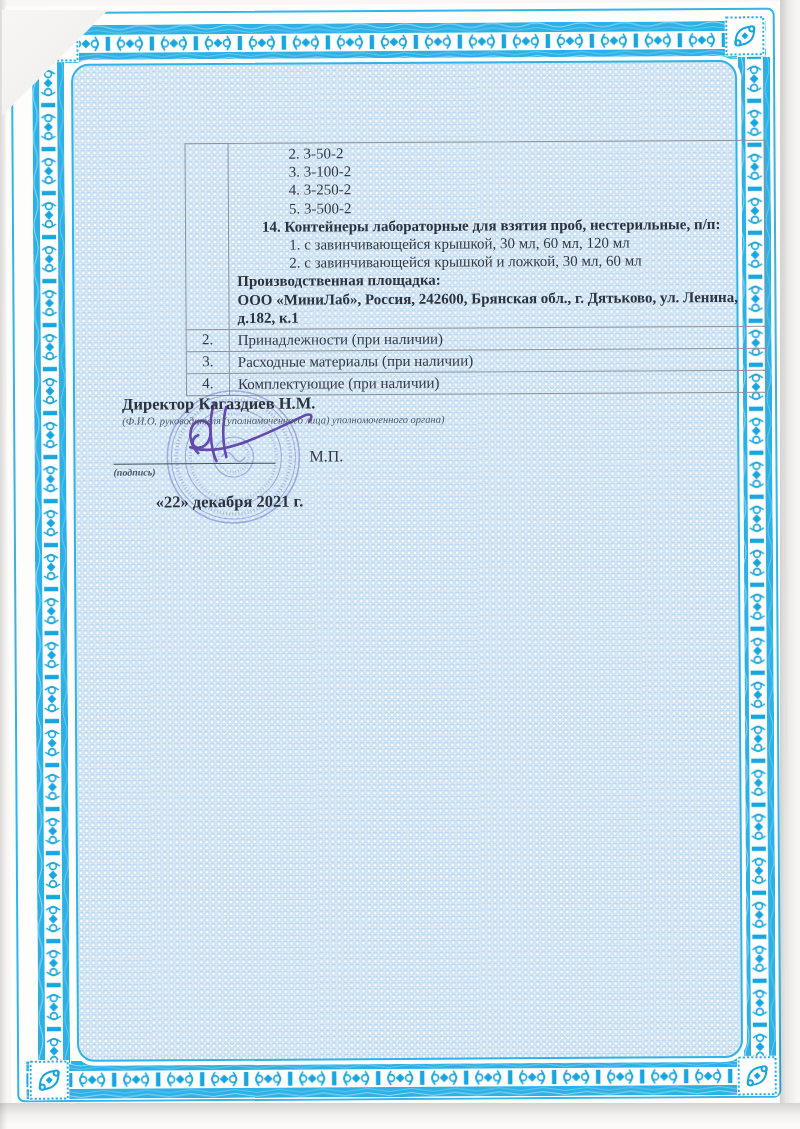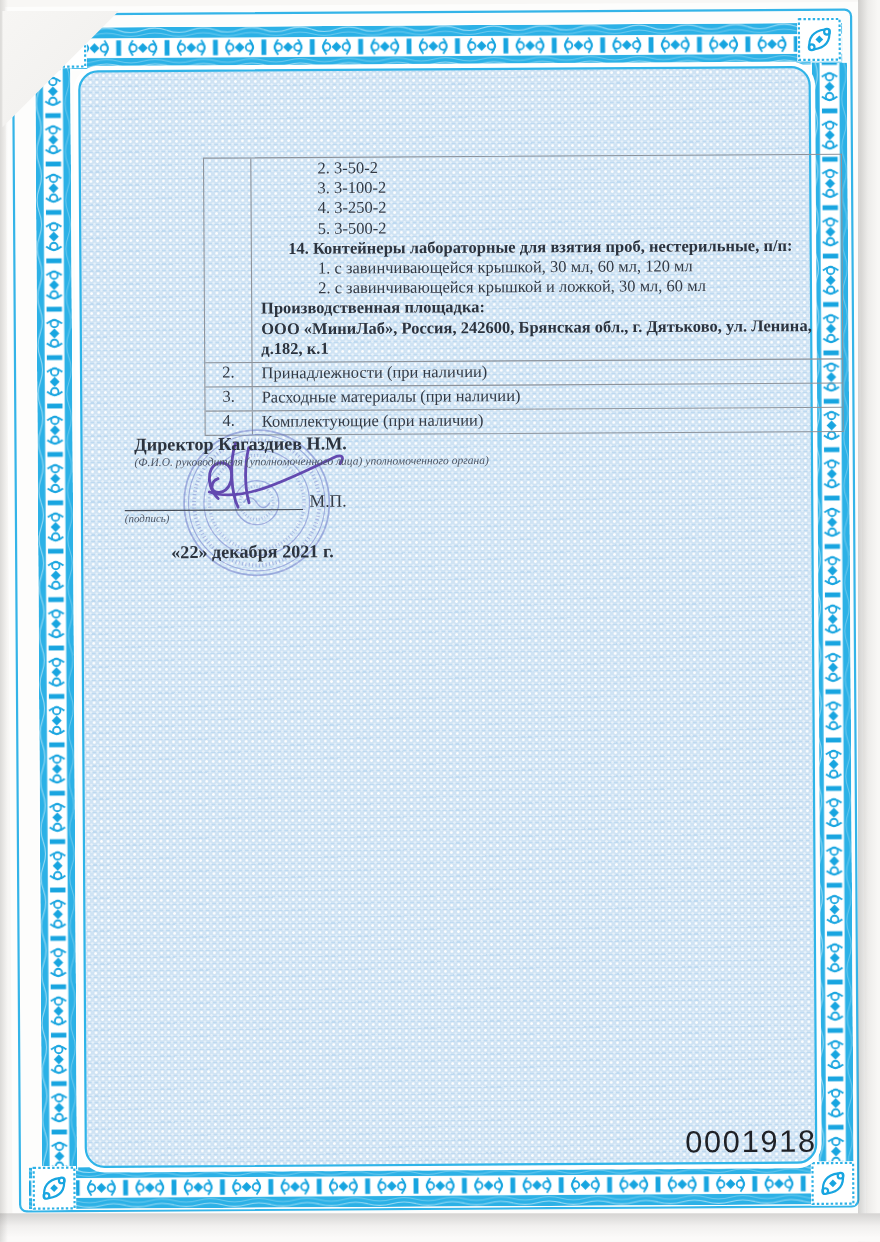--- a/index.html
+++ b/index.html
@@ -57,22 +57,22 @@
   .ind0{padding-left:8px;}
   .ind1{padding-left:33px;}
   .ind2{padding-left:60px;}
   .bold{font-weight:bold;color:#2c333e;}
   .row-small{height:21px;}
   .row-small .cell-body{padding-top:1px;}
   
   .sig-director{position:absolute;left:115px;top:389px;font-weight:bold;font-size:16.5px;color:#2c333e;}
   .sig-caption{position:absolute;left:115px;top:410px;font-style:italic;font-size:10.5px;color:#4c5666;}
   .sig-line{position:absolute;left:106px;top:440px;width:162px;height:18px;border-bottom:1.5px solid #434a56;}
-  .sig-mp{position:absolute;left:274px;top:443px;font-size:16px;color:#333a45;}
-  .sig-subcaption{position:absolute;left:106px;top:461px;font-style:italic;font-size:10px;color:#4c5666;}
+  .sig-mp{position:absolute;left:274px;top:443px;font-size:16px;color:#333a45;padding-left:28px;}
+  .sig-subcaption{position:absolute;left:106px;top:461px;font-style:italic;font-size:10px;color:#4c5666;font-weight:bold;}
   .sig-date{position:absolute;left:105px;top:487px;font-weight:bold;font-size:16.5px;color:#2c333e;margin-left:43px;}
   .stamp{position:absolute;left:140px;top:378px;width:168px;height:150px;opacity:.5;}
   .autograph{position:absolute;left:163px;top:390px;width:156px;height:92px;opacity:.92;}
   
   .serial{
     position:absolute;left:612px;top:1020px;
     font-family:"Liberation Sans", sans-serif;
     font-size:28px;letter-spacing:1.5px;color:#1f2126;
   }
   
@@ -269,19 +269,18 @@
     </g>
   </svg>
 
   <div class="sig-director">Директор Кагаздиев Н.М.</div>
   <div class="sig-caption">(Ф.И.О. руководителя (уполномоченного лица) уполномоченного органа)</div>
   <div class="sig-line"></div>
   <div class="sig-mp">М.П.</div>
   <div class="sig-subcaption">(подпись)</div>
   <div class="sig-date">«22» декабря 2021 г.</div>
 
-  <div class="serial">0001918</div>
 </div>
 
 <div class="dog-ear"></div>
 <div class="edge-right"></div>
 <div class="edge-bottom"></div>
 <div class="edge-left"></div>
 
 </body></html>

